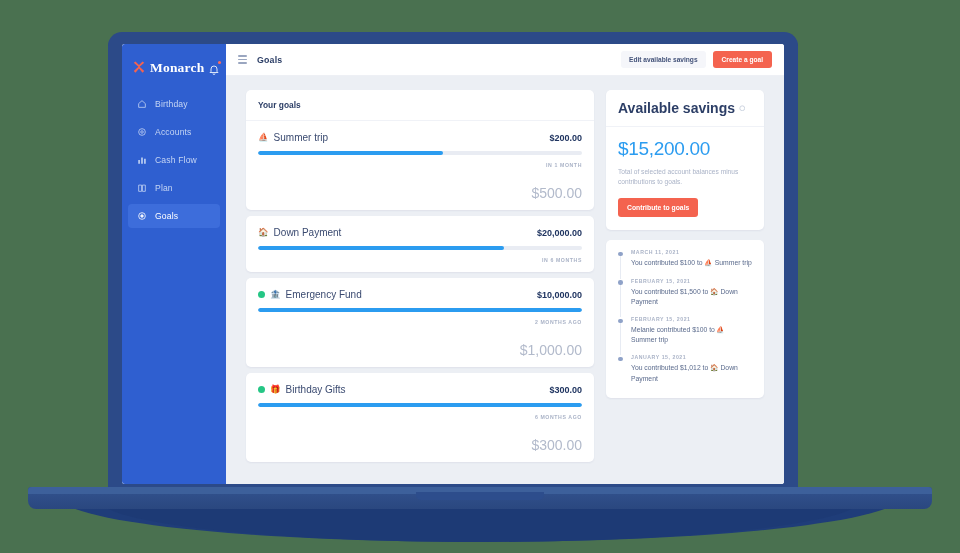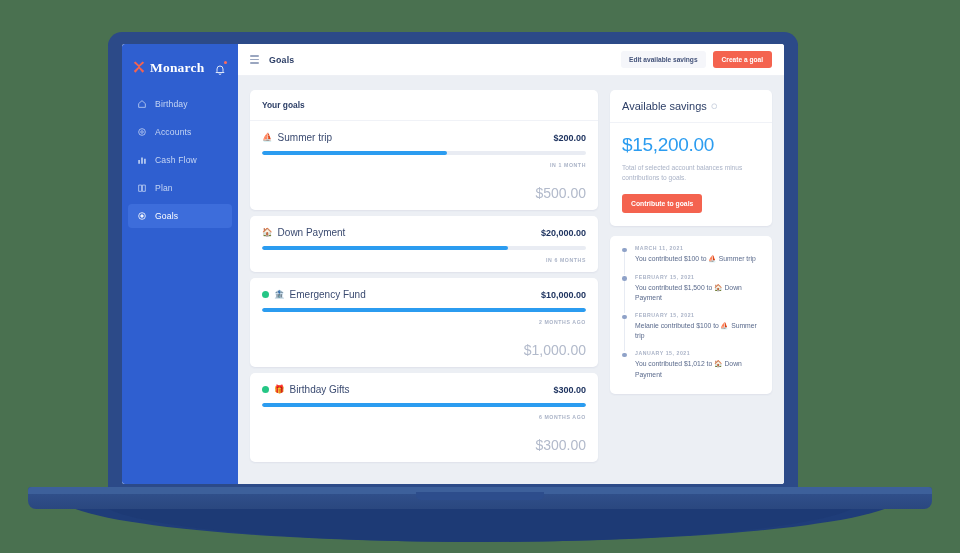--- a/index.html
+++ b/index.html
@@ -41,21 +41,21 @@
   .laptop-shadow2 {
     position: absolute; left: 100px; top: 500px; width: 760px; height: 42px;
     background: #1d3a74; border-radius: 0 0 50% 50%/0 0 100% 100%;
     opacity: .85;
   }
 
   
   .app { position: absolute; inset: 0; display: flex; background: #eceff4; }
 
   
-  .sidebar { width: 116px; background: #2f5fd0; flex: none; padding-top: 10px; }
+  .sidebar { width: 104px; background: #2f5fd0; flex: none; padding-top: 10px; }
   .brand { display: flex; align-items: center; gap: 4px; padding: 6px 8px 14px 10px; }
   .brand-mark { width: 14px; height: 14px; flex: none; }
   .brand-name { color: #fff; font-family: "Liberation Serif", serif; font-size: 13.5px; font-weight: 700; letter-spacing: .2px; }
   .bell { margin-left: auto; margin-right: 4px; position: relative; width: 12px; height: 13px; }
   .bell-dot { position: absolute; right: -1px; top: -1px; width: 3.5px; height: 3.5px; border-radius: 50%; background: #ff6b5a; }
 
   .nav { padding: 2px 6px; }
   .nav-item {
     display: flex; align-items: center; gap: 8px;
     padding: 7px 9px; border-radius: 4px; margin-bottom: 4px;
@@ -77,21 +77,21 @@
   .btn-ghost {
     font-size: 6.6px; color: #44537a; background: #f5f6fa;
     border: none; padding: 5px 8px; border-radius: 3px; font-weight: 600;
   }
   .btn-primary {
     font-size: 6.6px; color: #fff; background: #f4634f;
     border: none; padding: 5px 9px; border-radius: 3px; font-weight: 600;
   }
 
   
-  .content { flex: 1; padding: 14px 12px; display: flex; gap: 12px; background: #eceff4; overflow: hidden; }
+  .content { flex: 1; padding: 14px 20px; display: flex; gap: 12px; background: #eceff4; overflow: hidden; }
   .col-left { width: 348px; flex: none; display: flex; flex-direction: column; gap: 6px; }
   .col-right { flex: 1; display: flex; flex-direction: column; gap: 10px; }
 
   .card { background: #fff; border-radius: 5px; box-shadow: 0 1px 2px rgba(40,60,110,.07); }
   .card-head { padding: 10px 12px; font-size: 8.4px; font-weight: 700; color: #2c3e66; border-bottom: 1px solid #f0f2f7; }
 
   
   .goal { padding: 11px 12px 9px; border-bottom: 1px solid #f0f2f7; }
   .goal:last-child { border-bottom: none; }
   .goal-top { display: flex; align-items: center; gap: 5px; }
@@ -100,21 +100,21 @@
   .goal-name { font-size: 10px; color: #3a4a70; }
   .goal-amount { margin-left: auto; font-size: 9px; font-weight: 700; color: #1f3460; }
   .bar { margin-top: 8px; height: 4px; border-radius: 3px; background: #e9ecf3; overflow: hidden; }
   .bar-fill { height: 100%; background: #2b9cf0; border-radius: 3px; }
   .goal-meta { margin-top: 7px; text-align: right; }
   .goal-when { font-size: 5.2px; font-weight: 700; letter-spacing: .6px; color: #aab3c7; text-transform: uppercase; }
   .goal-target { font-size: 14px; color: #b2bacb; margin-top: 17px; }
 
   
   .savings-head { display: flex; align-items: center; gap: 4px; padding: 10px 12px; border-bottom: 1px solid #f0f2f7; }
-  .savings-title { font-size: 11px; font-weight: 400; color: #2c3e66; }
+  .savings-title { font-size: 14px; font-weight: 700; color: #2c3e66; }
   .info-ico { width: 6.5px; height: 6.5px; }
   .savings-body { padding: 11px 12px 13px; }
   .savings-amount { font-size: 19px; font-weight: 400; color: #2b9cf0; letter-spacing: -.3px; }
   .savings-desc { margin-top: 7px; font-size: 6.6px; line-height: 1.55; color: #aab3c7; max-width: 130px; }
   .btn-contribute {
     margin-top: 11px; display: inline-block; background: #f4634f; color: #fff;
     border: none; font-size: 6.8px; font-weight: 600; padding: 6px 9px; border-radius: 3px;
   }
 
   

